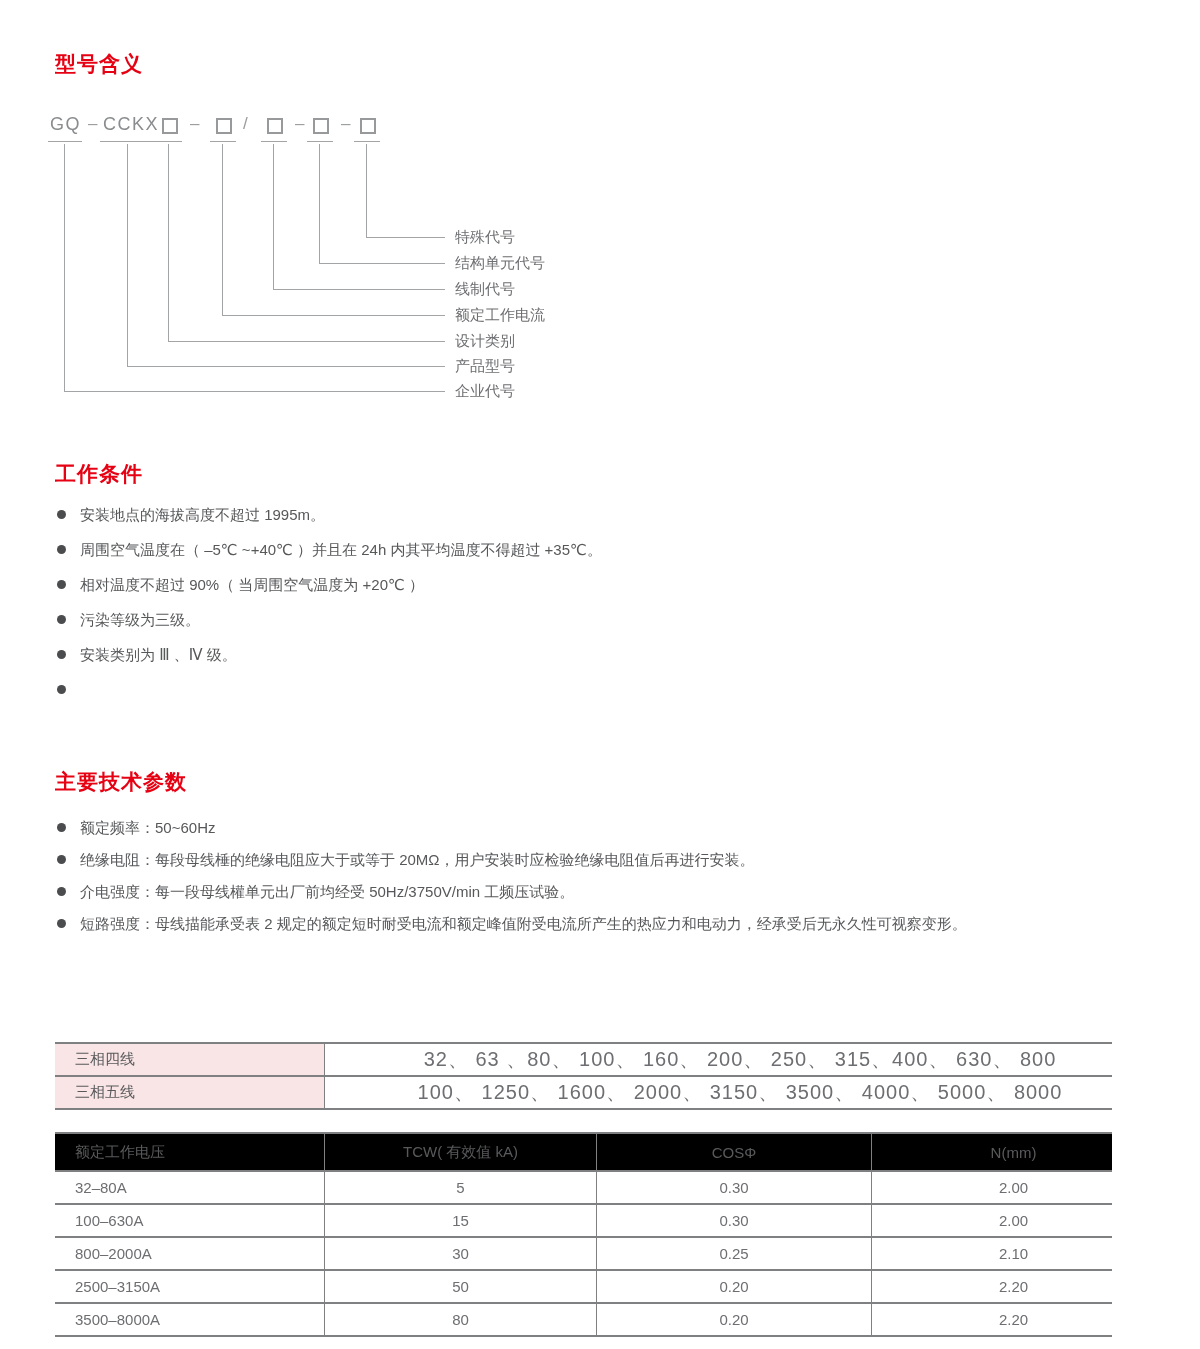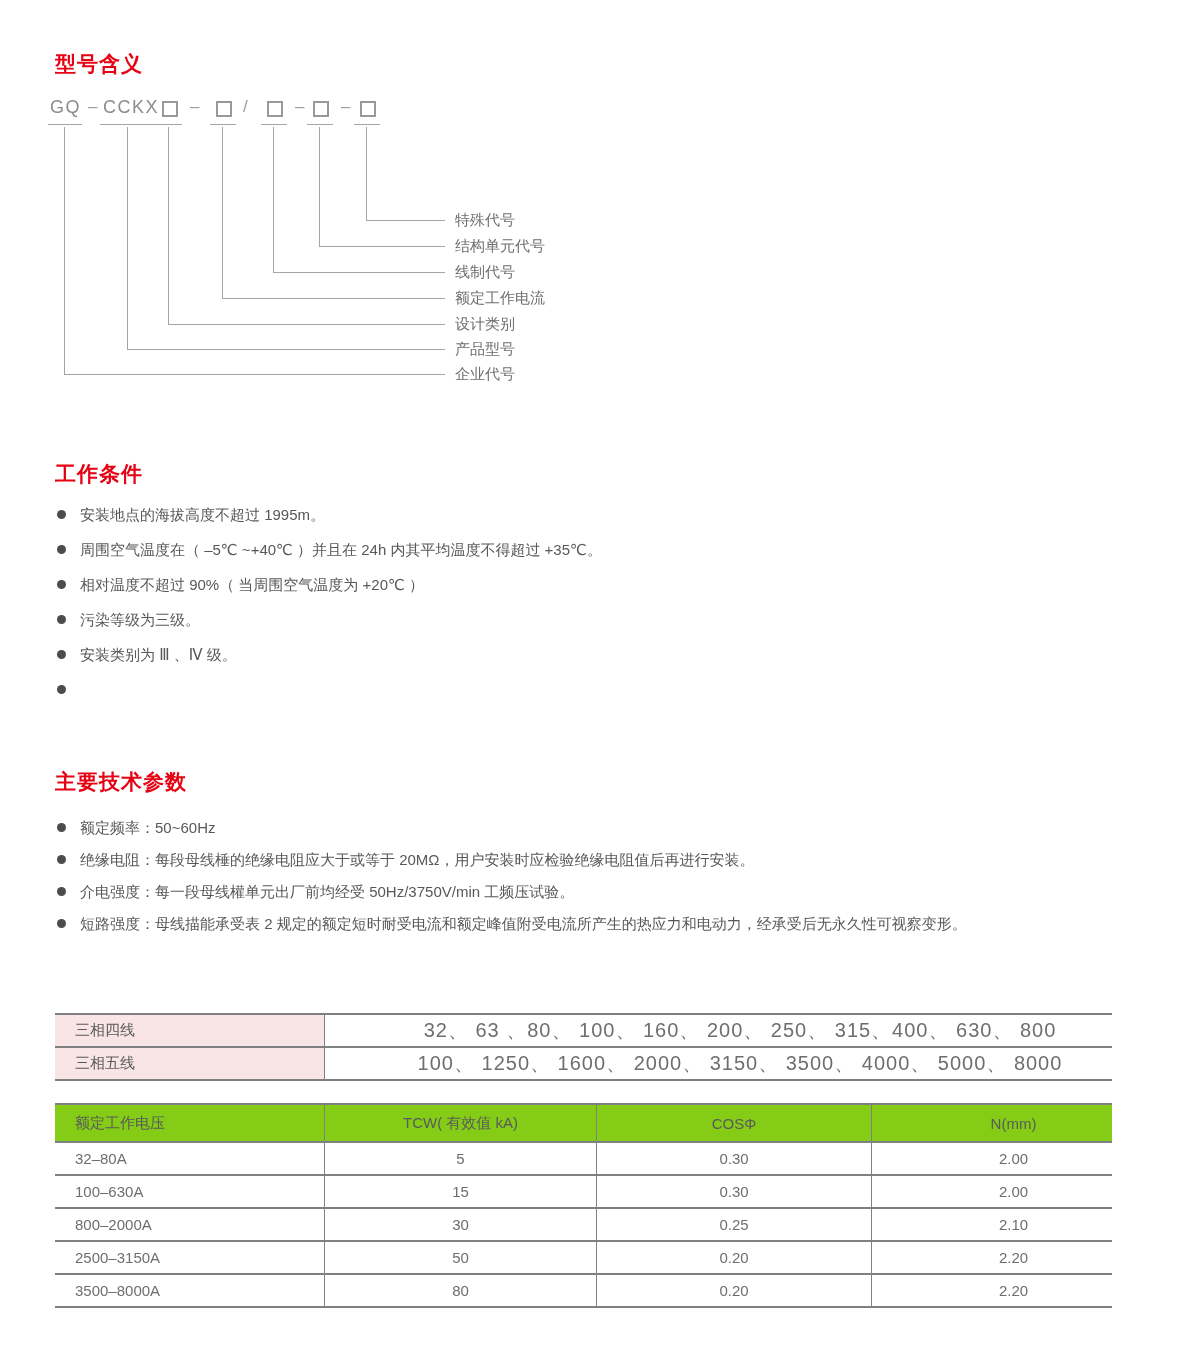--- a/index.html
+++ b/index.html
@@ -5,46 +5,46 @@
   html,body{margin:0;padding:0;background:#ffffff;}
   .page{
     position:relative;width:1112px;height:1349px;background:#ffffff;overflow:hidden;
     font-family:"Liberation Sans","DejaVu Sans",sans-serif;
     color:#57585a;
   }
   .sec-title{
     position:absolute;left:55px;font-size:21px;font-weight:bold;color:#e60113;letter-spacing:1px;
   }
   
-  .diagram{position:absolute;left:50px;top:97px;width:720px;height:300px;}
+  .diagram{position:absolute;left:50px;top:114px;width:720px;height:300px;}
   .m-item{position:absolute;top:0;font-size:18px;color:#8a8c8e;letter-spacing:1.5px;line-height:20px;}
   .m-dash{position:absolute;top:0;font-size:17px;color:#9a9c9e;line-height:20px;}
   .m-box{position:absolute;top:4px;width:12px;height:12px;border:2px solid #97999b;background:#fff;}
   .u-line{position:absolute;top:27px;height:0;border-top:1px solid #a2a4a6;}
   .conn{position:absolute;border-left:1px solid #a2a4a6;border-bottom:1px solid #a2a4a6;}
   .d-label{position:absolute;left:405px;font-size:15px;color:#6d6e71;line-height:20px;white-space:nowrap;}
   
   .blist{position:absolute;left:55px;width:1110px;}
   .b-item{display:flex;align-items:flex-start;font-size:15px;line-height:20px;color:#57585a;}
   .b-item .dot{flex:0 0 auto;width:9px;height:9px;border-radius:50%;background:#4b4c4e;margin:5px 14px 0 2px;}
   .wc .b-item{margin-bottom:15px;}
   .tp .b-item{margin-bottom:12px;}
   
-  .tbl{position:absolute;left:55px;width:1100px;border-top:2px solid #7f8082;border-bottom:2px solid #7f8082;}
+  .tbl{position:absolute;left:55px;width:1100px;border-top:2px solid #7f8082;border-bottom:2px solid #7f8082;margin-top:29px;}
   .t-row{display:flex;border-bottom:2px solid #7f8082;}
   .t-row:last-child{border-bottom:none;}
   .t1 .t-cell-label{
     flex:0 0 270px;background:#f9e5e5;border-right:1px solid #7f8082;
     font-size:15px;color:#595a5c;display:flex;align-items:center;padding-left:20px;box-sizing:border-box;height:31px;
   }
   .t1 .t-cell-vals{
     flex:1;display:flex;align-items:center;justify-content:center;
     font-size:20px;color:#6d6e71;height:31px;letter-spacing:1px;
   }
-  .t2 .t-row.hdr{background:#84cc16;}
+  .t2 .t-row.hdr{background:#000000;}
   .t2 .t-cell{
     display:flex;align-items:center;justify-content:center;box-sizing:border-box;
     font-size:15px;color:#6d6e71;height:31px;border-right:1px solid #7f8082;
   }
   .t2 .t-row.hdr .t-cell{height:36px;color:#595a5c;}
   .t2 .t-cell.c0{flex:0 0 270px;justify-content:flex-start;padding-left:20px;}
   .t2 .t-cell.c1{flex:0 0 272px;}
   .t2 .t-cell.c2{flex:0 0 275px;}
   .t2 .t-cell.c3{flex:1;border-right:none;}
 </style>

